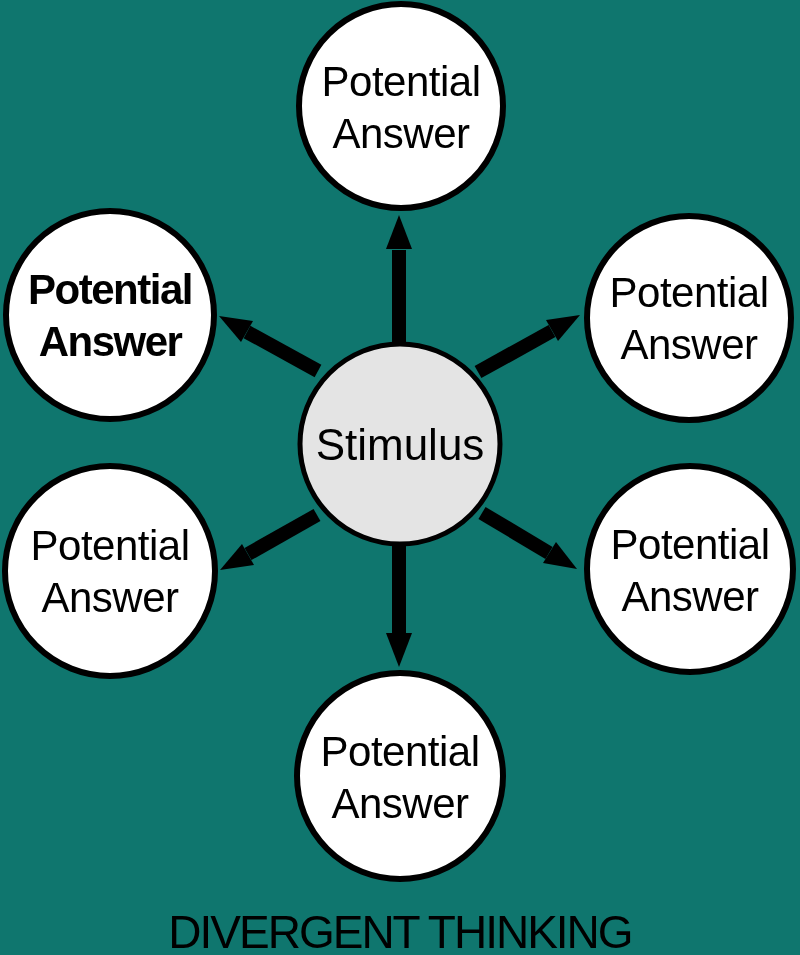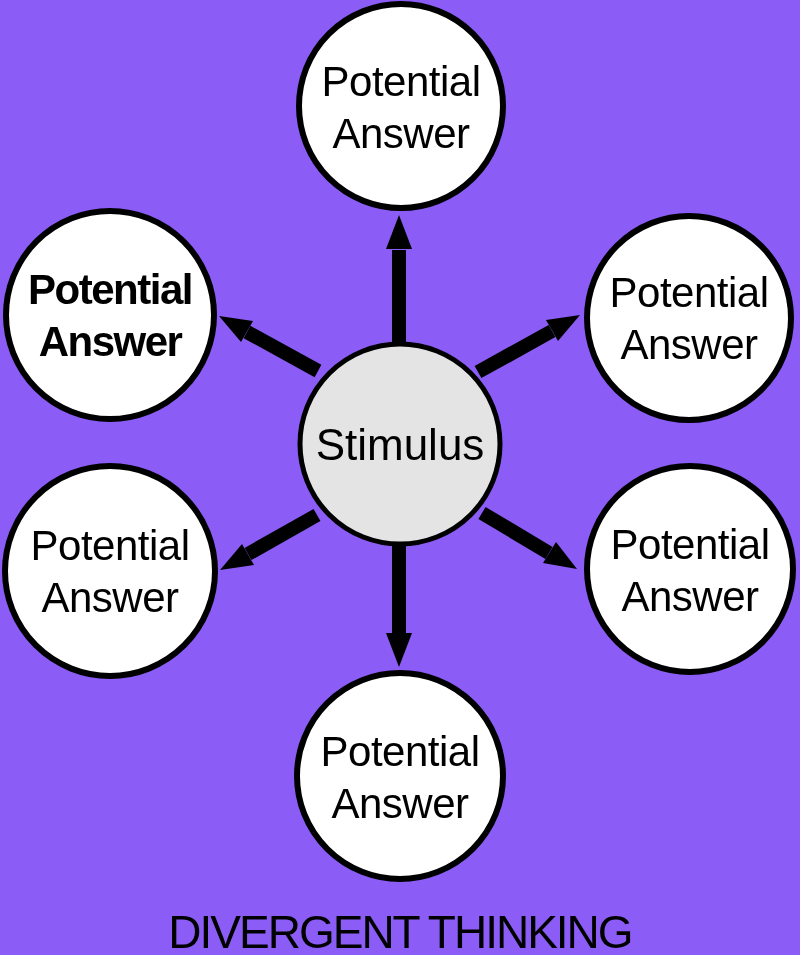--- a/index.html
+++ b/index.html
@@ -8,21 +8,21 @@
     background: #ffffff;
     width: 800px;
     height: 955px;
     overflow: hidden;
     font-family: "Liberation Sans", sans-serif;
   }
   .stage {
     position: relative;
     width: 800px;
     height: 955px;
-    background: #8b5cf6;
+    background: #0f766e;
   }
   svg.diagram {
     position: absolute;
     left: 0;
     top: 0;
     width: 800px;
     height: 955px;
     display: block;
   }
   .node-circle {

